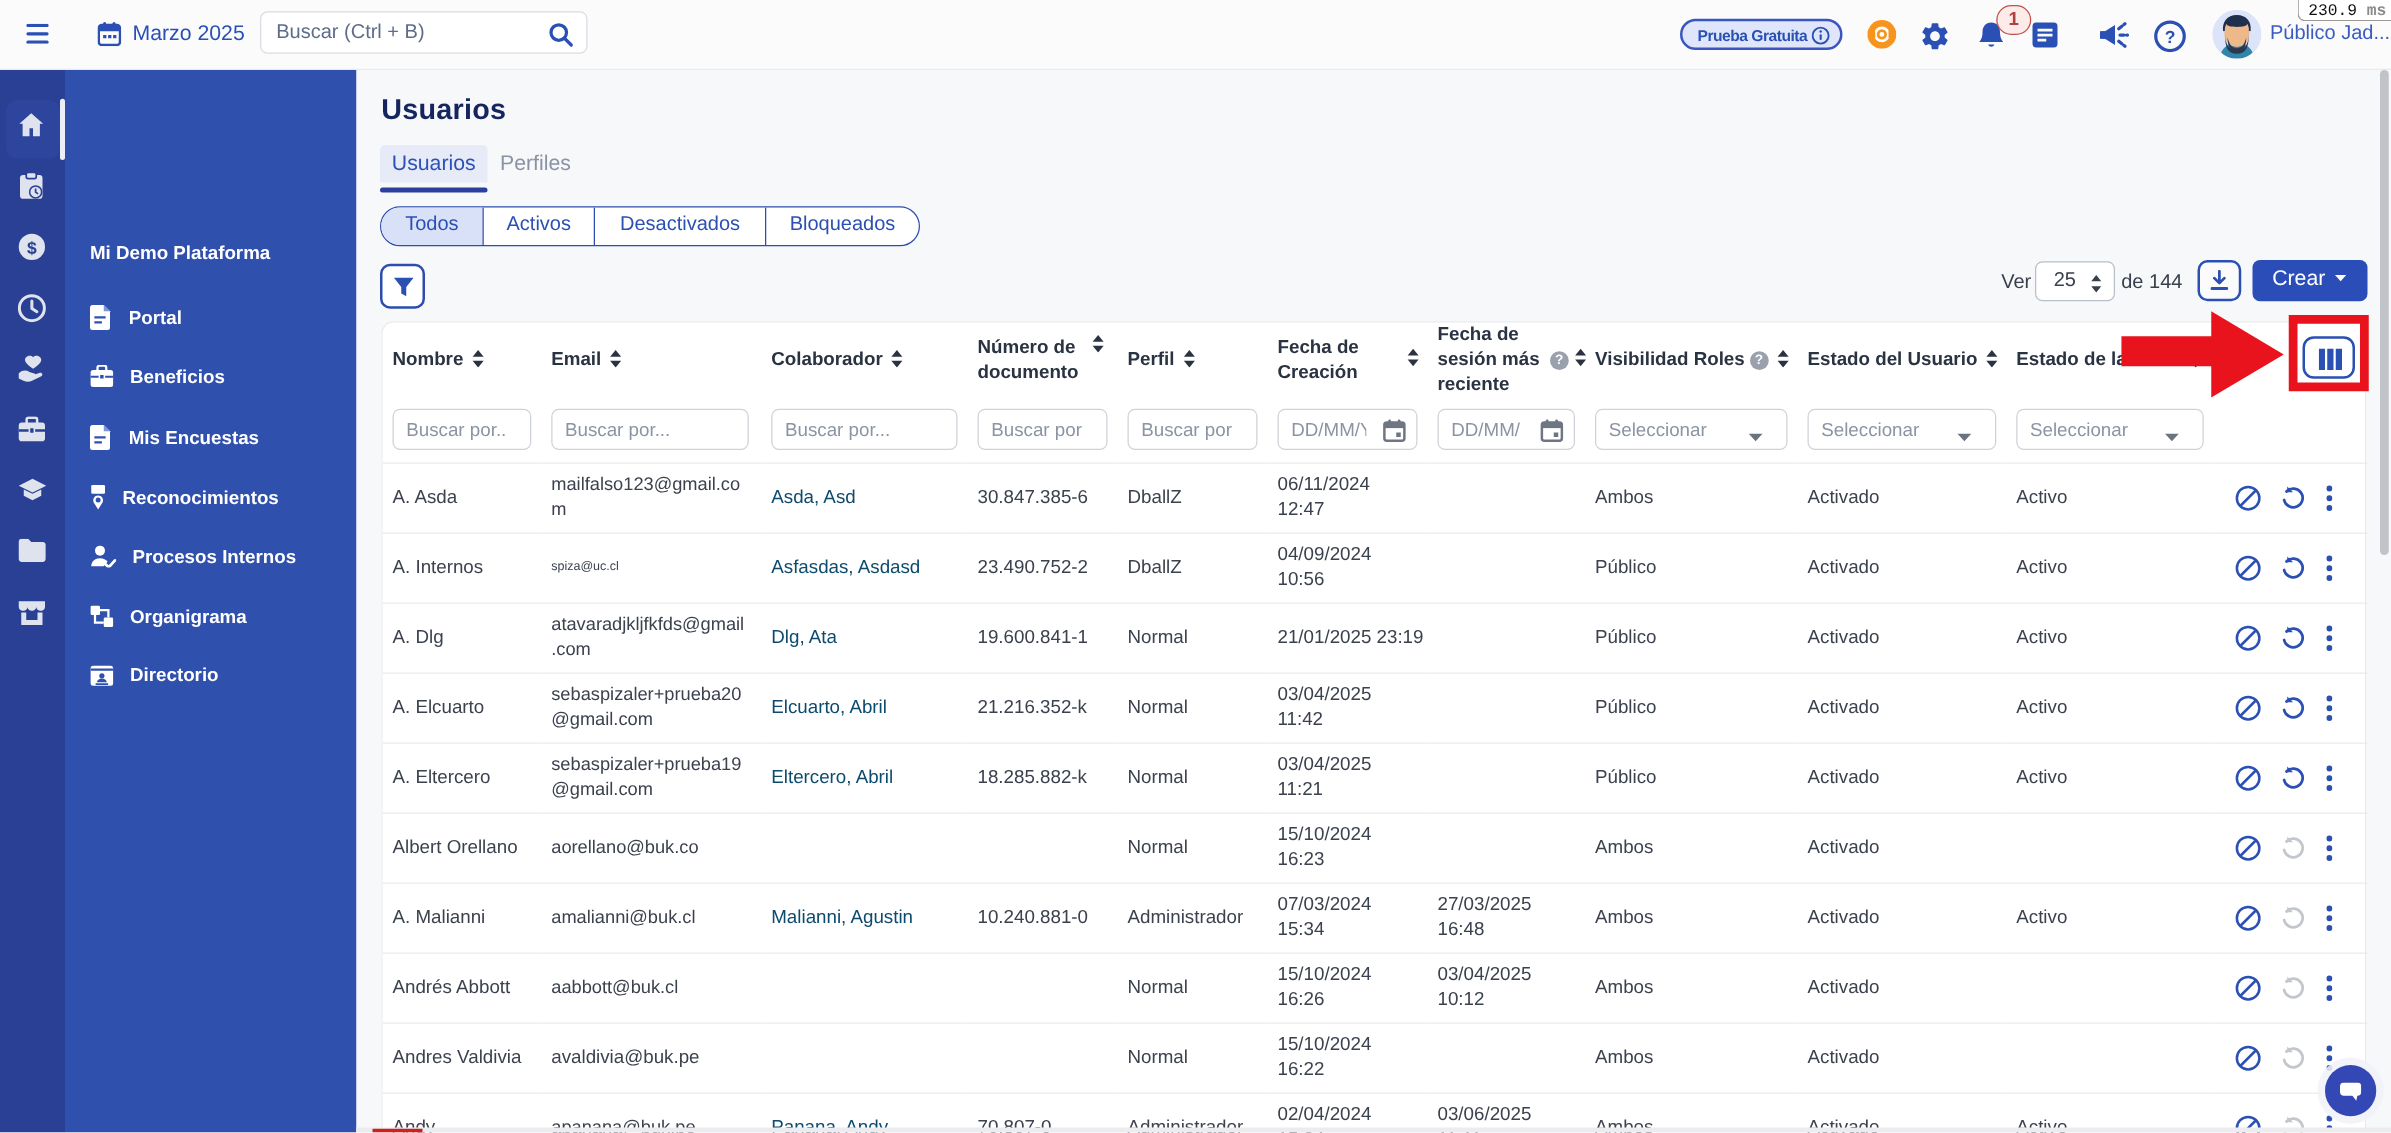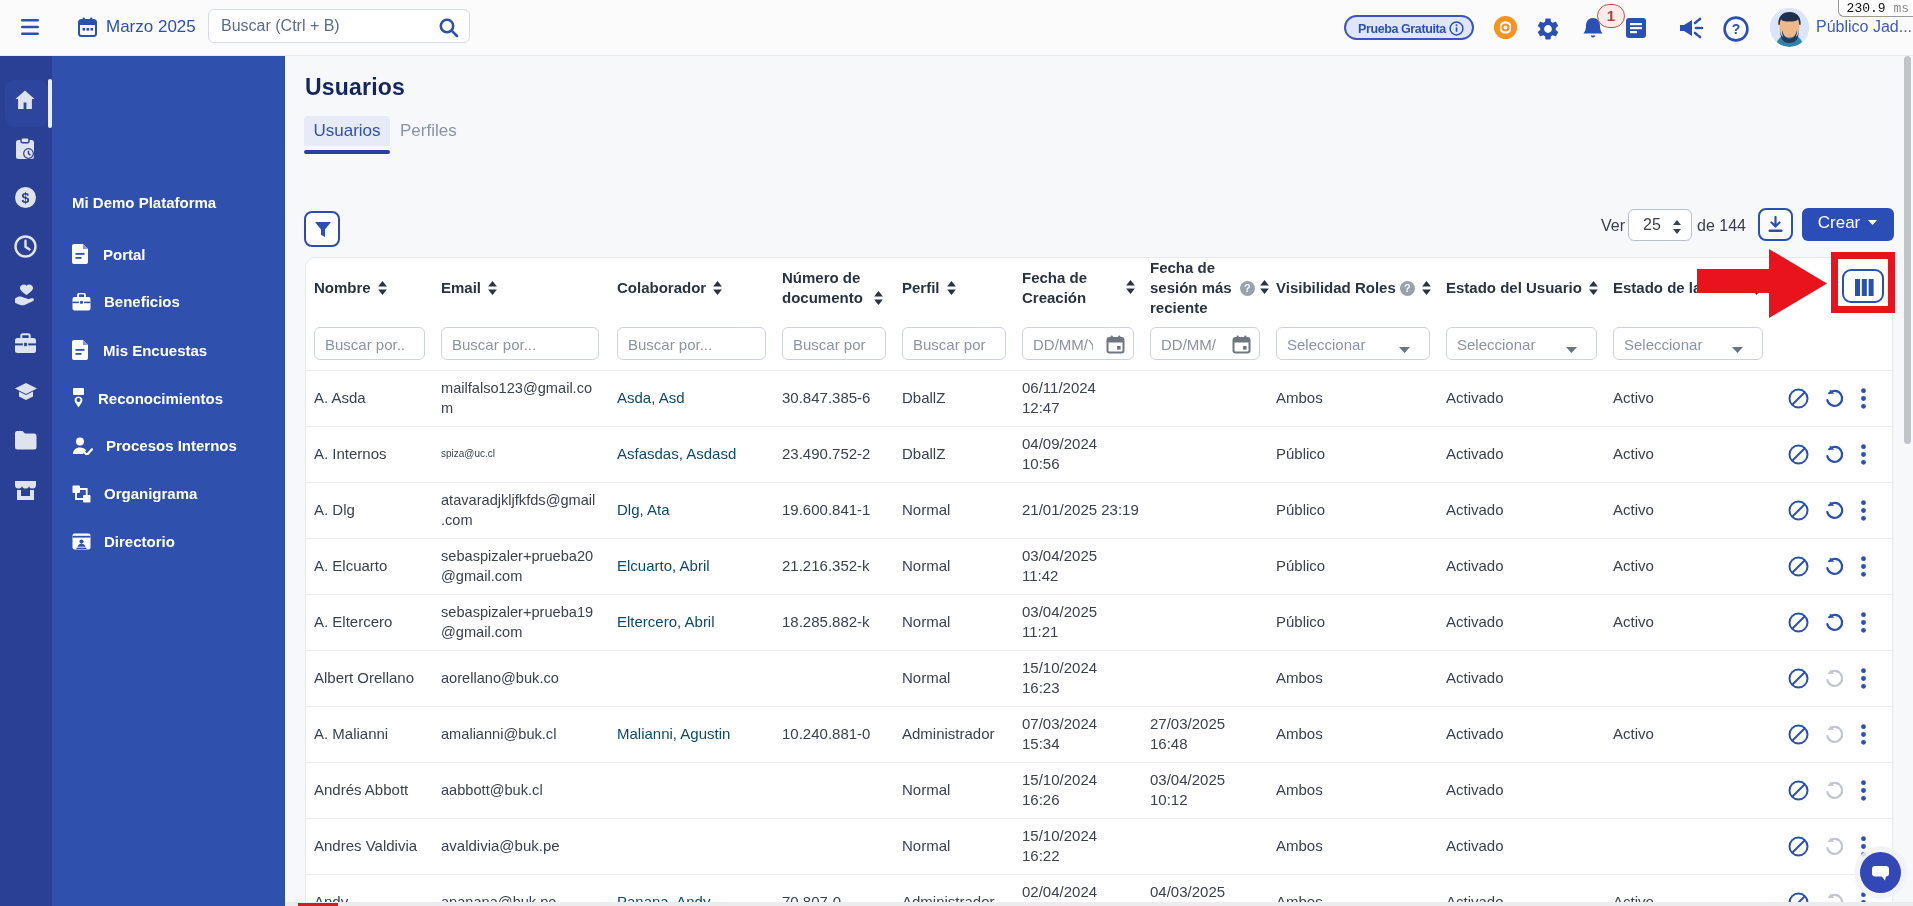--- a/index.html
+++ b/index.html
@@ -12,21 +12,21 @@
 .tb-search{position:absolute;left:208px;top:9px;width:262px;height:34px;background:#fff;border:1px solid #d8dce3;border-radius:6px}
 .tb-search span{position:absolute;left:12px;top:7px;font-size:16px;color:#5d6c8a}
 .tb-search svg{position:absolute;right:10px;top:7px}
 .pill{position:absolute;left:1344px;top:15px;width:130px;height:25px;border:2px solid #3b55c0;border-radius:13px;background:#dfe6fb;color:#2b50b4;font-size:12.5px;font-weight:700;letter-spacing:-.4px;text-align:left;padding:5px 0 0 12px}
 .pill svg{position:absolute;right:8px;top:4px}
 .tb-ic{position:absolute;top:16px}
 .tb-name{position:absolute;left:1816px;top:18px;font-size:16px;color:#3a5bc0;white-space:nowrap}
 .avatar{position:absolute;left:1770px;top:8px;width:39px;height:39px;border-radius:50%;background:#d8e2f6;overflow:hidden}
 
 #ms{position:absolute;right:0;top:0;height:17px;background:#fff;border:1px solid #9a9a9a;border-right:none;border-top:none;border-radius:0 0 0 6px;font-family:"Liberation Mono",monospace;font-size:13px;color:#111;padding:1px 4px 0 8px;z-index:40}
-#ms b{color:#8a8a8a;font-weight:400}
+#ms b{color:#8a8a8a;font-weight:700}
 
 #rail{position:absolute;left:0;top:56px;width:52px;height:850px;background:#2a4095;z-index:4}
 .rail-it{position:absolute;left:14px;width:24px;height:24px}
 .rail-active{position:absolute;left:5px;top:24px;width:43px;height:47px;background:#2d459c;border-radius:9px}
 .rail-bar{position:absolute;left:48px;top:23px;width:4px;height:49px;background:#eceff5;border-radius:3px}
 
 #side{position:absolute;left:52px;top:56px;width:233px;height:850px;background:#3050ad;z-index:4;color:#fff}
 .logo{position:absolute;left:0;top:40px;width:233px;text-align:center;font-size:48px;font-weight:700;color:#fff;letter-spacing:0}
 .logo .d{font-size:38px;vertical-align:9px;letter-spacing:0}
 .demo{position:absolute;left:20px;top:138px;font-size:15px;font-weight:700}
@@ -259,20 +259,26 @@
         <circle cx="9.5" cy="8.6" r="2.1" fill="#3050ad"></circle>
         <path d="M5.5 13.8c.5-2 2-3 4-3s3.5 1 4 3z" fill="#3050ad"></path>
         <rect x="4.5" y="14.6" width="10" height="1.4" fill="#3050ad"></rect>
       </svg><span>Directorio</span></div>
 </div>
 <div id="main">
 <h1>Usuarios</h1>
 <div class="tab-a">Usuarios</div>
     <div class="tab-u"></div>
     <div class="tab-b">Perfiles</div>
+<div class="segs">
+  <div class="seg on" style="width:81px">Todos</div>
+  <div class="seg" style="width:89px">Activos</div>
+  <div class="seg" style="width:137px">Desactivados</div>
+  <div class="seg" style="width:123px">Bloqueados</div>
+</div>
 <div class="fbtn">
       <svg width="18" height="16" viewBox="0 0 18 16">
         <path d="M1 0h16l-6 7.5V15l-4-2.2V7.5z" fill="#2b50b4"></path>
       </svg>
     </div>
 <div class="ver" style="left:1316px">Ver</div>
 <div id="selpp">25<svg width="12" height="16" viewBox="0 0 12 16">
         <path d="M6 1l4 5H2z" fill="#39404d"></path>
         <path d="M6 15l-4-5h8z" fill="#39404d"></path>
       </svg></div>
@@ -310,21 +316,21 @@
               </svg></span></th>
           <th>Email<span class="sort"><svg width="11" height="14" viewBox="0 0 11 14">
                 <path d="M5.5 0l4.4 5.4H1.1z" fill="#2b3240"></path>
                 <path d="M5.5 14L1.1 8.6h8.8z" fill="#2b3240"></path>
               </svg></span></th>
           <th>Colaborador<span class="sort"><svg width="11" height="14" viewBox="0 0 11 14">
                 <path d="M5.5 0l4.4 5.4H1.1z" fill="#2b3240"></path>
                 <path d="M5.5 14L1.1 8.6h8.8z" fill="#2b3240"></path>
               </svg></span></th>
           <th>
-            <div style="display:flex;align-items:flex-end">
+            <div style="display:flex;align-items:flex-start">
               <div style="line-height:20px">Número de<br>documento</div>
               <span class="sort" style="margin-left:10px"><svg width="11" height="14" viewBox="0 0 11 14">
                   <path d="M5.5 0l4.4 5.4H1.1z" fill="#2b3240"></path>
                   <path d="M5.5 14L1.1 8.6h8.8z" fill="#2b3240"></path>
                 </svg></span>
             </div>
           </th>
           <th>Perfil<span class="sort"><svg width="11" height="14" viewBox="0 0 11 14">
                 <path d="M5.5 0l4.4 5.4H1.1z" fill="#2b3240"></path>
                 <path d="M5.5 14L1.1 8.6h8.8z" fill="#2b3240"></path>
@@ -671,21 +677,21 @@
           <td>Andy</td>
           <td style="word-break:break-all;font-size:14.6px">apanana@buk.pe</td>
           <td><span class="lnk">Panana, Andy</span></td>
           <td>70.807-0</td>
           <td>Administrador</td>
           <td>
             <div>02/04/2024</div>
             <div>15:34</div>
           </td>
           <td>
-            <div>04/03/2025</div>
+            <div>03/06/2025</div>
             <div>11:11</div>
           </td>
           <td>Ambos</td>
           <td>Activado</td>
           <td>Activo</td>
           <td class="acts"><span style="margin-right:15px"><svg width="21" height="21" viewBox="0 0 21 21">
                 <circle cx="10.5" cy="10.5" r="9" fill="none" stroke="#2b50b4" stroke-width="2"></circle>
                 <line x1="4.2" y1="16.8" x2="16.8" y2="4.2" stroke="#2b50b4" stroke-width="2"></line>
               </svg></span><span style="margin-right:16px"><svg width="21" height="21" viewBox="0 0 21 21">
                 <path d="M5.2 5.2 A7.5 7.5 0 1 1 3.3 12" fill="none" stroke="#c3c7cd" stroke-width="2.2" stroke-linecap="round"></path>

